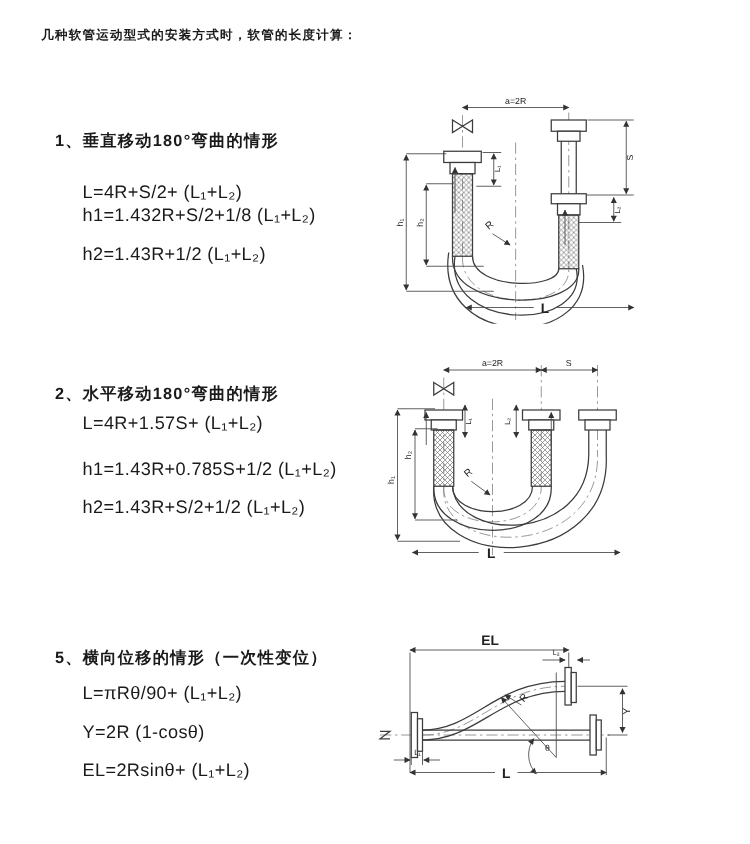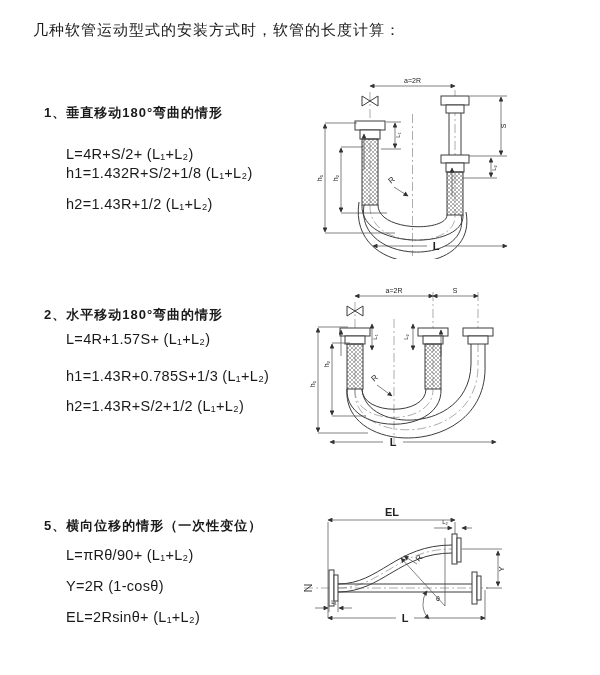--- a/index.html
+++ b/index.html
@@ -1,19 +1,19 @@
 <!DOCTYPE html>
 <html><head>
 <meta charset="utf-8">
 <style>
   *{margin:0;padding:0;box-sizing:border-box}
   html,body{background:#fff}
   body{position:relative;width:600px;height:675px;overflow:hidden;
        font-family:"Liberation Sans","DejaVu Sans",sans-serif;color:#1a1a1a}
-  .title{position:absolute;left:33px;top:21px;font-size:15px;font-weight:400;letter-spacing:1px}
+  .title{position:absolute;left:33px;top:21px;font-size:10px;font-weight:700;letter-spacing:1px}
   .heading{position:absolute;font-size:13px;font-weight:700;letter-spacing:1px}
   .formula{position:absolute;left:66px;font-size:14.5px;letter-spacing:.3px}
   .diagram{position:absolute}
   svg{display:block}
   svg text{font-family:"Liberation Sans","DejaVu Sans",sans-serif;fill:#222}
   .ln{stroke:#3c3c3c;stroke-width:1;fill:none}
   .th{stroke:#4a4a4a;stroke-width:.7;fill:none}
   .cl{stroke:#8a8a8a;stroke-width:.7;fill:none;stroke-dasharray:9 3 2 3}
   .fit{fill:#fff;stroke:#3c3c3c;stroke-width:1}
   .t7{font-size:7px}.t6{font-size:6px}.t8{font-size:8px}.t11{font-size:11px;font-weight:600}
@@ -23,21 +23,21 @@
 
 <div class="title">几种软管运动型式的安装方式时，软管的长度计算：</div>
 
 <div class="heading" style="left:44px;top:104px">1、垂直移动180°弯曲的情形</div>
 <div class="formula" style="top:146px">L=4R+S/2+ (L₁+L₂)</div>
 <div class="formula" style="top:165px">h1=1.432R+S/2+1/8 (L₁+L₂)</div>
 <div class="formula" style="top:196px">h2=1.43R+1/2 (L₁+L₂)</div>
 
 <div class="heading" style="left:44px;top:306px">2、水平移动180°弯曲的情形</div>
 <div class="formula" style="top:331px">L=4R+1.57S+ (L₁+L₂)</div>
-<div class="formula" style="top:368px">h1=1.43R+0.785S+1/3 (L₁+L₂)</div>
+<div class="formula" style="top:368px">h1=1.43R+0.785S+1/2 (L₁+L₂)</div>
 <div class="formula" style="top:398px">h2=1.43R+S/2+1/2 (L₁+L₂)</div>
 
 <div class="heading" style="left:44px;top:517px">5、横向位移的情形（一次性变位）</div>
 <div class="formula" style="top:547px">L=πRθ/90+ (L₁+L₂)</div>
 <div class="formula" style="top:578px">Y=2R (1-cosθ)</div>
 <div class="formula" style="top:609px">EL=2Rsinθ+ (L₁+L₂)</div>
 
 <div class="diagram" style="left:315px;top:74px;width:260px;height:185px">
 <svg width="260" height="185" viewBox="0 0 260 185">
   <defs>

